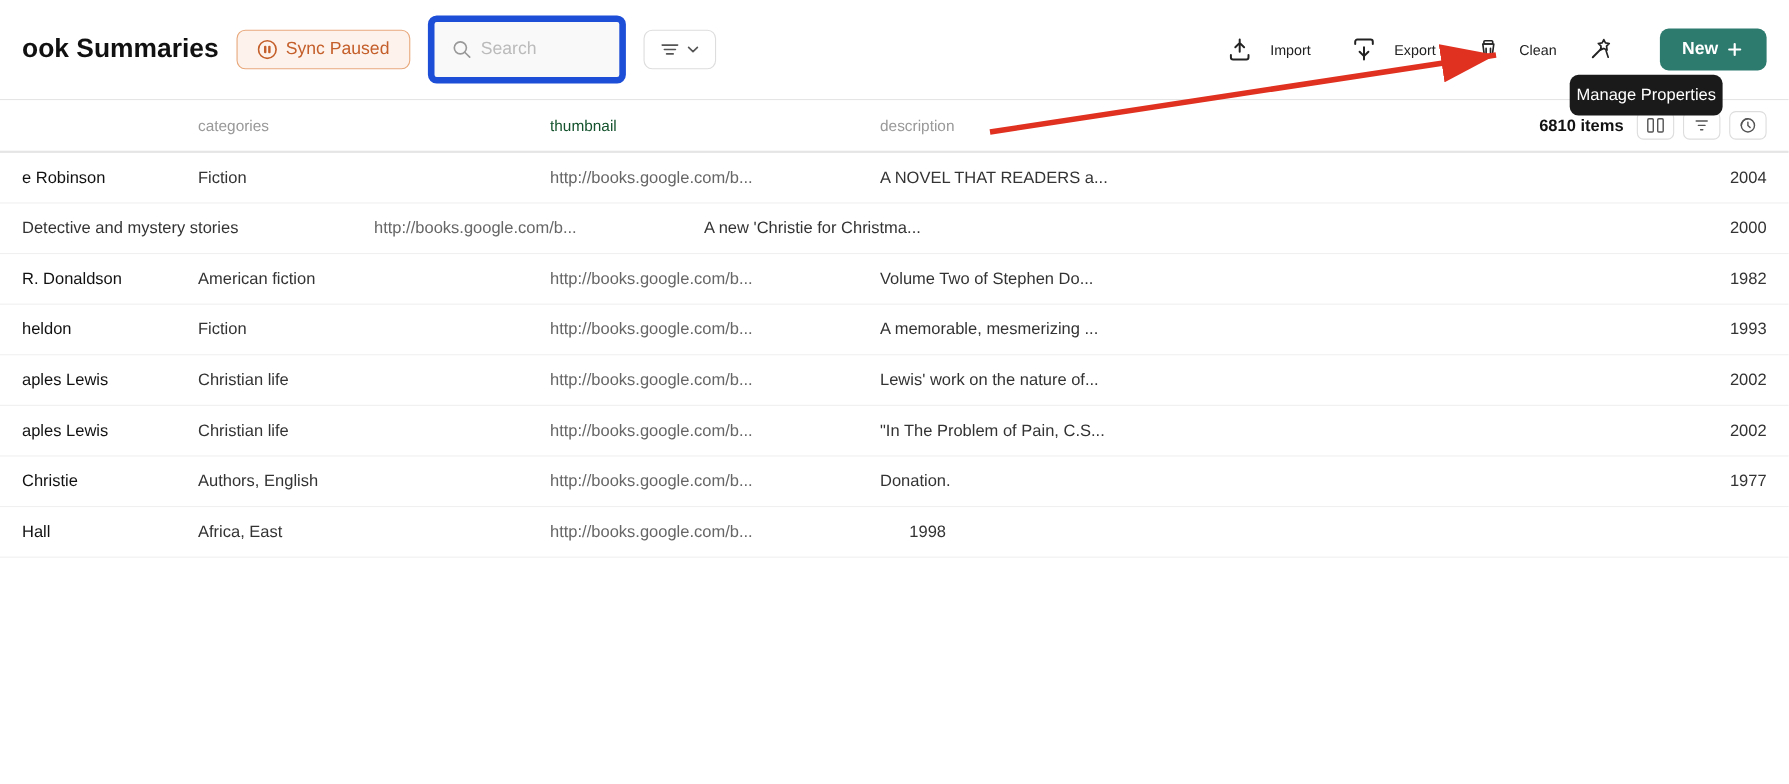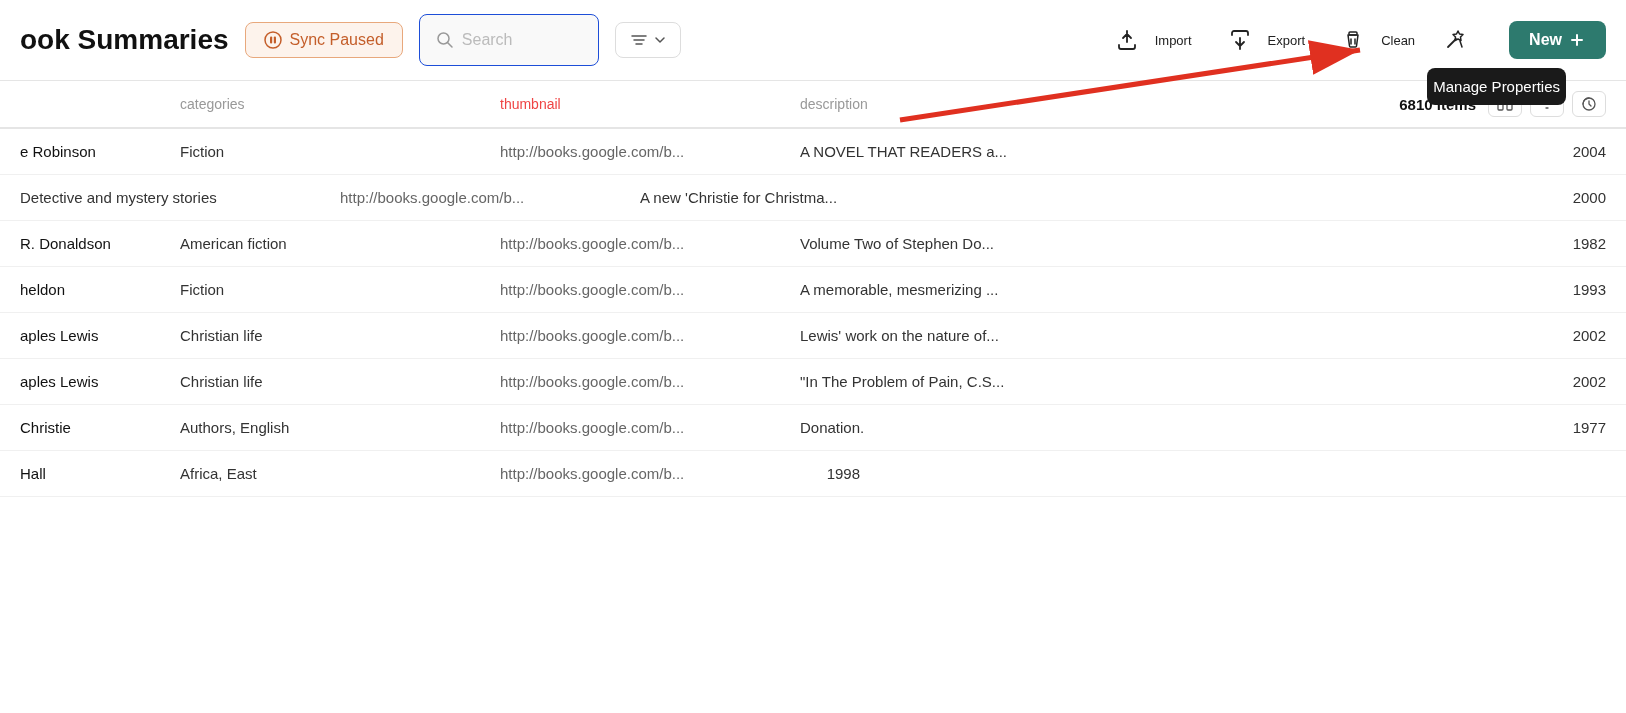--- a/index.html
+++ b/index.html
@@ -14,21 +14,21 @@
       display: flex;
       align-items: center;
       padding: 14px 20px;
       border-bottom: 1px solid #e5e5e5;
       gap: 16px;
       background: #fff;
       position: relative;
     }
 
     .page-title {
-      font-size: 28px;
+      font-size: 24px;
       font-weight: 700;
       color: #111;
       white-space: nowrap;
     }
 
     .sync-paused-btn {
       display: flex;
       align-items: center;
       gap: 8px;
       padding: 8px 18px;
@@ -48,21 +48,21 @@
       display: inline-flex;
       align-items: center;
       justify-content: center;
     }
 
     .search-bar {
       display: flex;
       align-items: center;
       gap: 8px;
       padding: 16px 16px;
-      border: 1px solid #1d4ed8;
+      border: 6px solid #1d4ed8;
       border-radius: 8px;
       background: #f9f9f9;
       min-width: 180px;
       color: #999;
       font-size: 16px;
       cursor: text;
     }
 
     .filter-btn {
       display: flex;
@@ -160,21 +160,21 @@
     .col-categories {
       width: 320px;
       min-width: 320px;
       color: #999;
       font-size: 14px;
     }
 
     .col-thumbnail {
       width: 300px;
       min-width: 300px;
-      color: #ef4444;
+      color: #14532d;
       font-size: 14px;
     }
 
     .col-description {
       flex: 1;
       color: #999;
       font-size: 14px;
     }
 
     .col-count {

